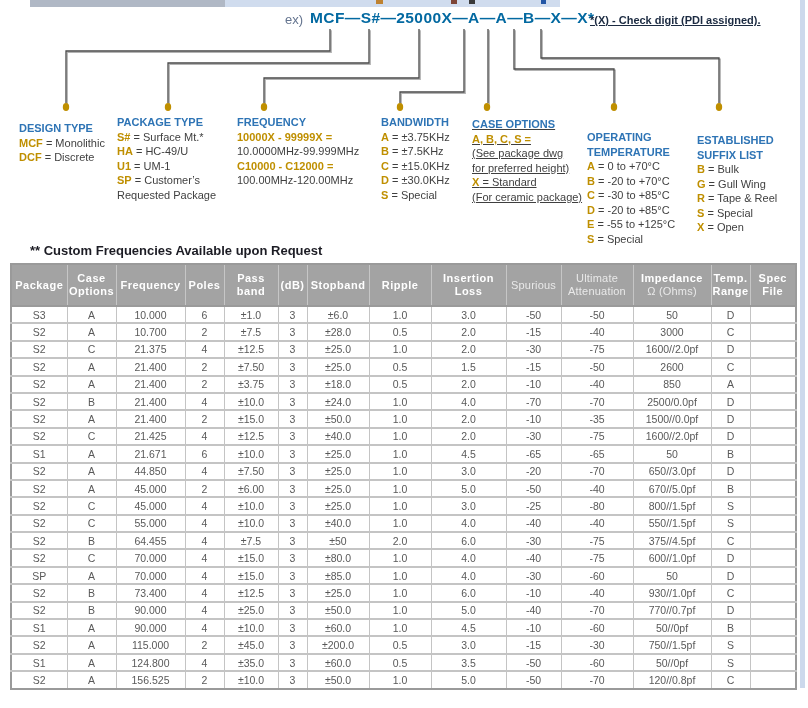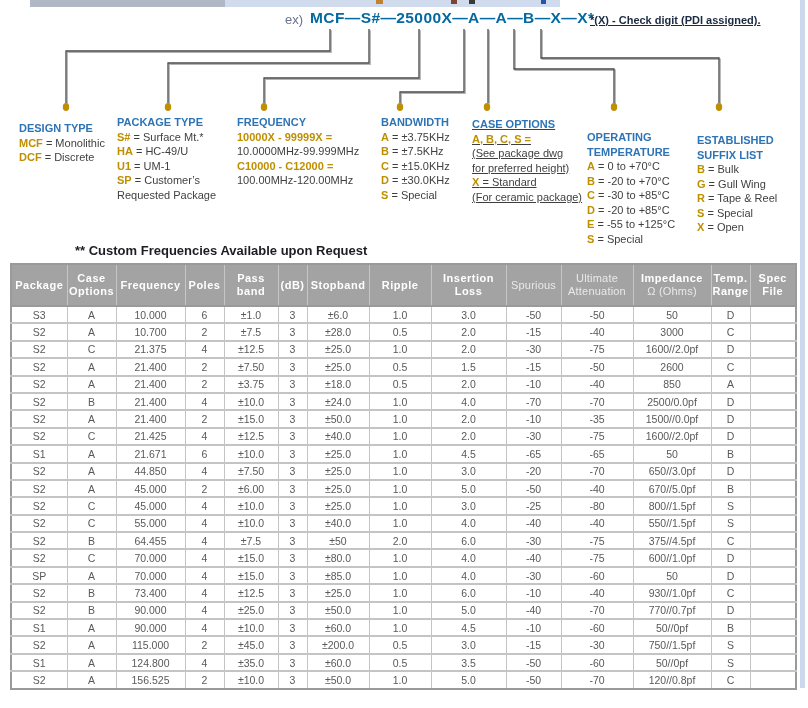--- a/index.html
+++ b/index.html
@@ -32,21 +32,21 @@
   .legend-line .code{color:#bf8f00;font-weight:700;}
   .lb-design{left:19px;top:121px;}
   .lb-package{left:117px;top:115px;}
   .lb-frequency{left:237px;top:115px;}
   .lb-bandwidth{left:381px;top:115px;}
   .lb-case{left:472px;top:117px;text-decoration:underline;}
   .lb-operating{left:587px;top:130px;}
   .lb-suffix{left:697px;top:117px;margin-top:16px;}
 
   
-  .custom-note{position:absolute;left:30px;top:243px;font-size:13px;font-weight:600;color:#1c1c24;margin-left:45px;}
+  .custom-note{position:absolute;left:30px;top:243px;font-size:13px;font-weight:600;color:#1c1c24;}
 
   
   .freq-table-wrap{position:absolute;left:10px;top:263px;width:730px;}
   table.freq{border-collapse:collapse;table-layout:fixed;width:785px;
              border:2px solid #9a9a9a;}
   table.freq thead th{background:#a3a3a3;color:#ffffff;font-size:11px;font-weight:700;
              letter-spacing:0.5px;text-align:center;vertical-align:middle;height:40px;
              border-left:1px solid #c6c6c6;border-bottom:2px solid #9a9a9a;padding:0 1px;}
   table.freq thead th div{line-height:13px;}
   table.freq thead th .light{font-weight:400;color:#e9e9e9;letter-spacing:0.2px;}

